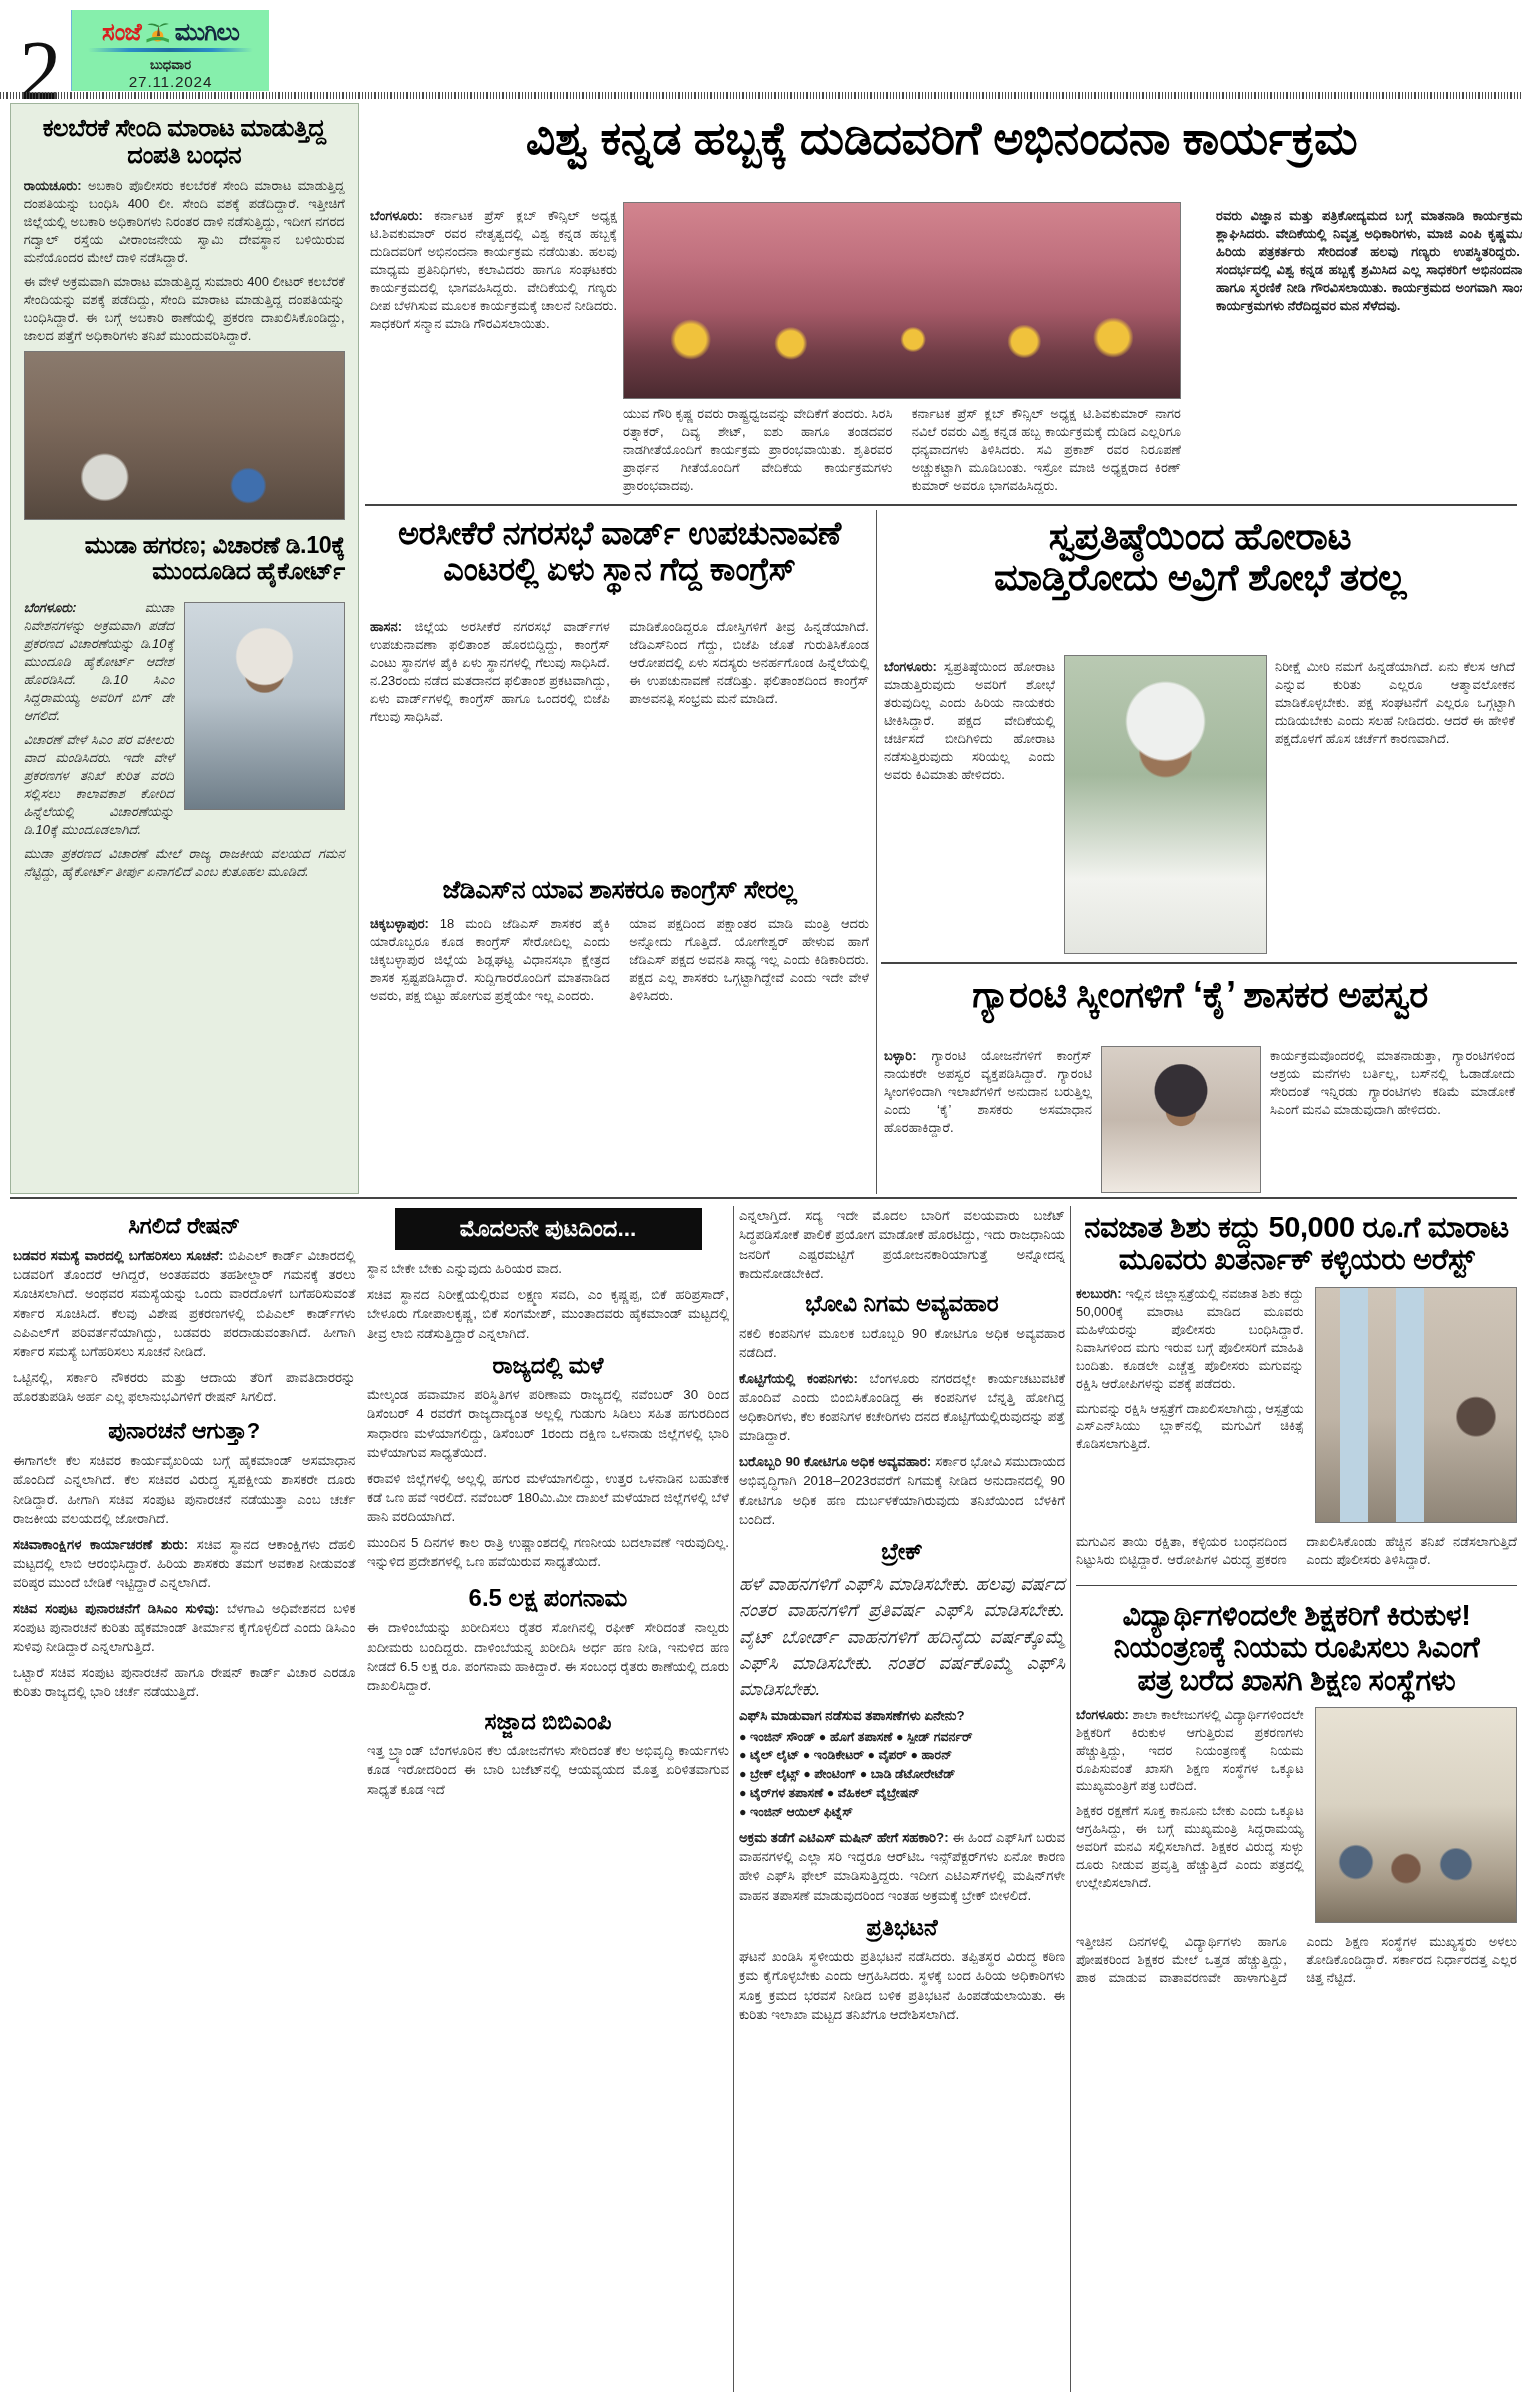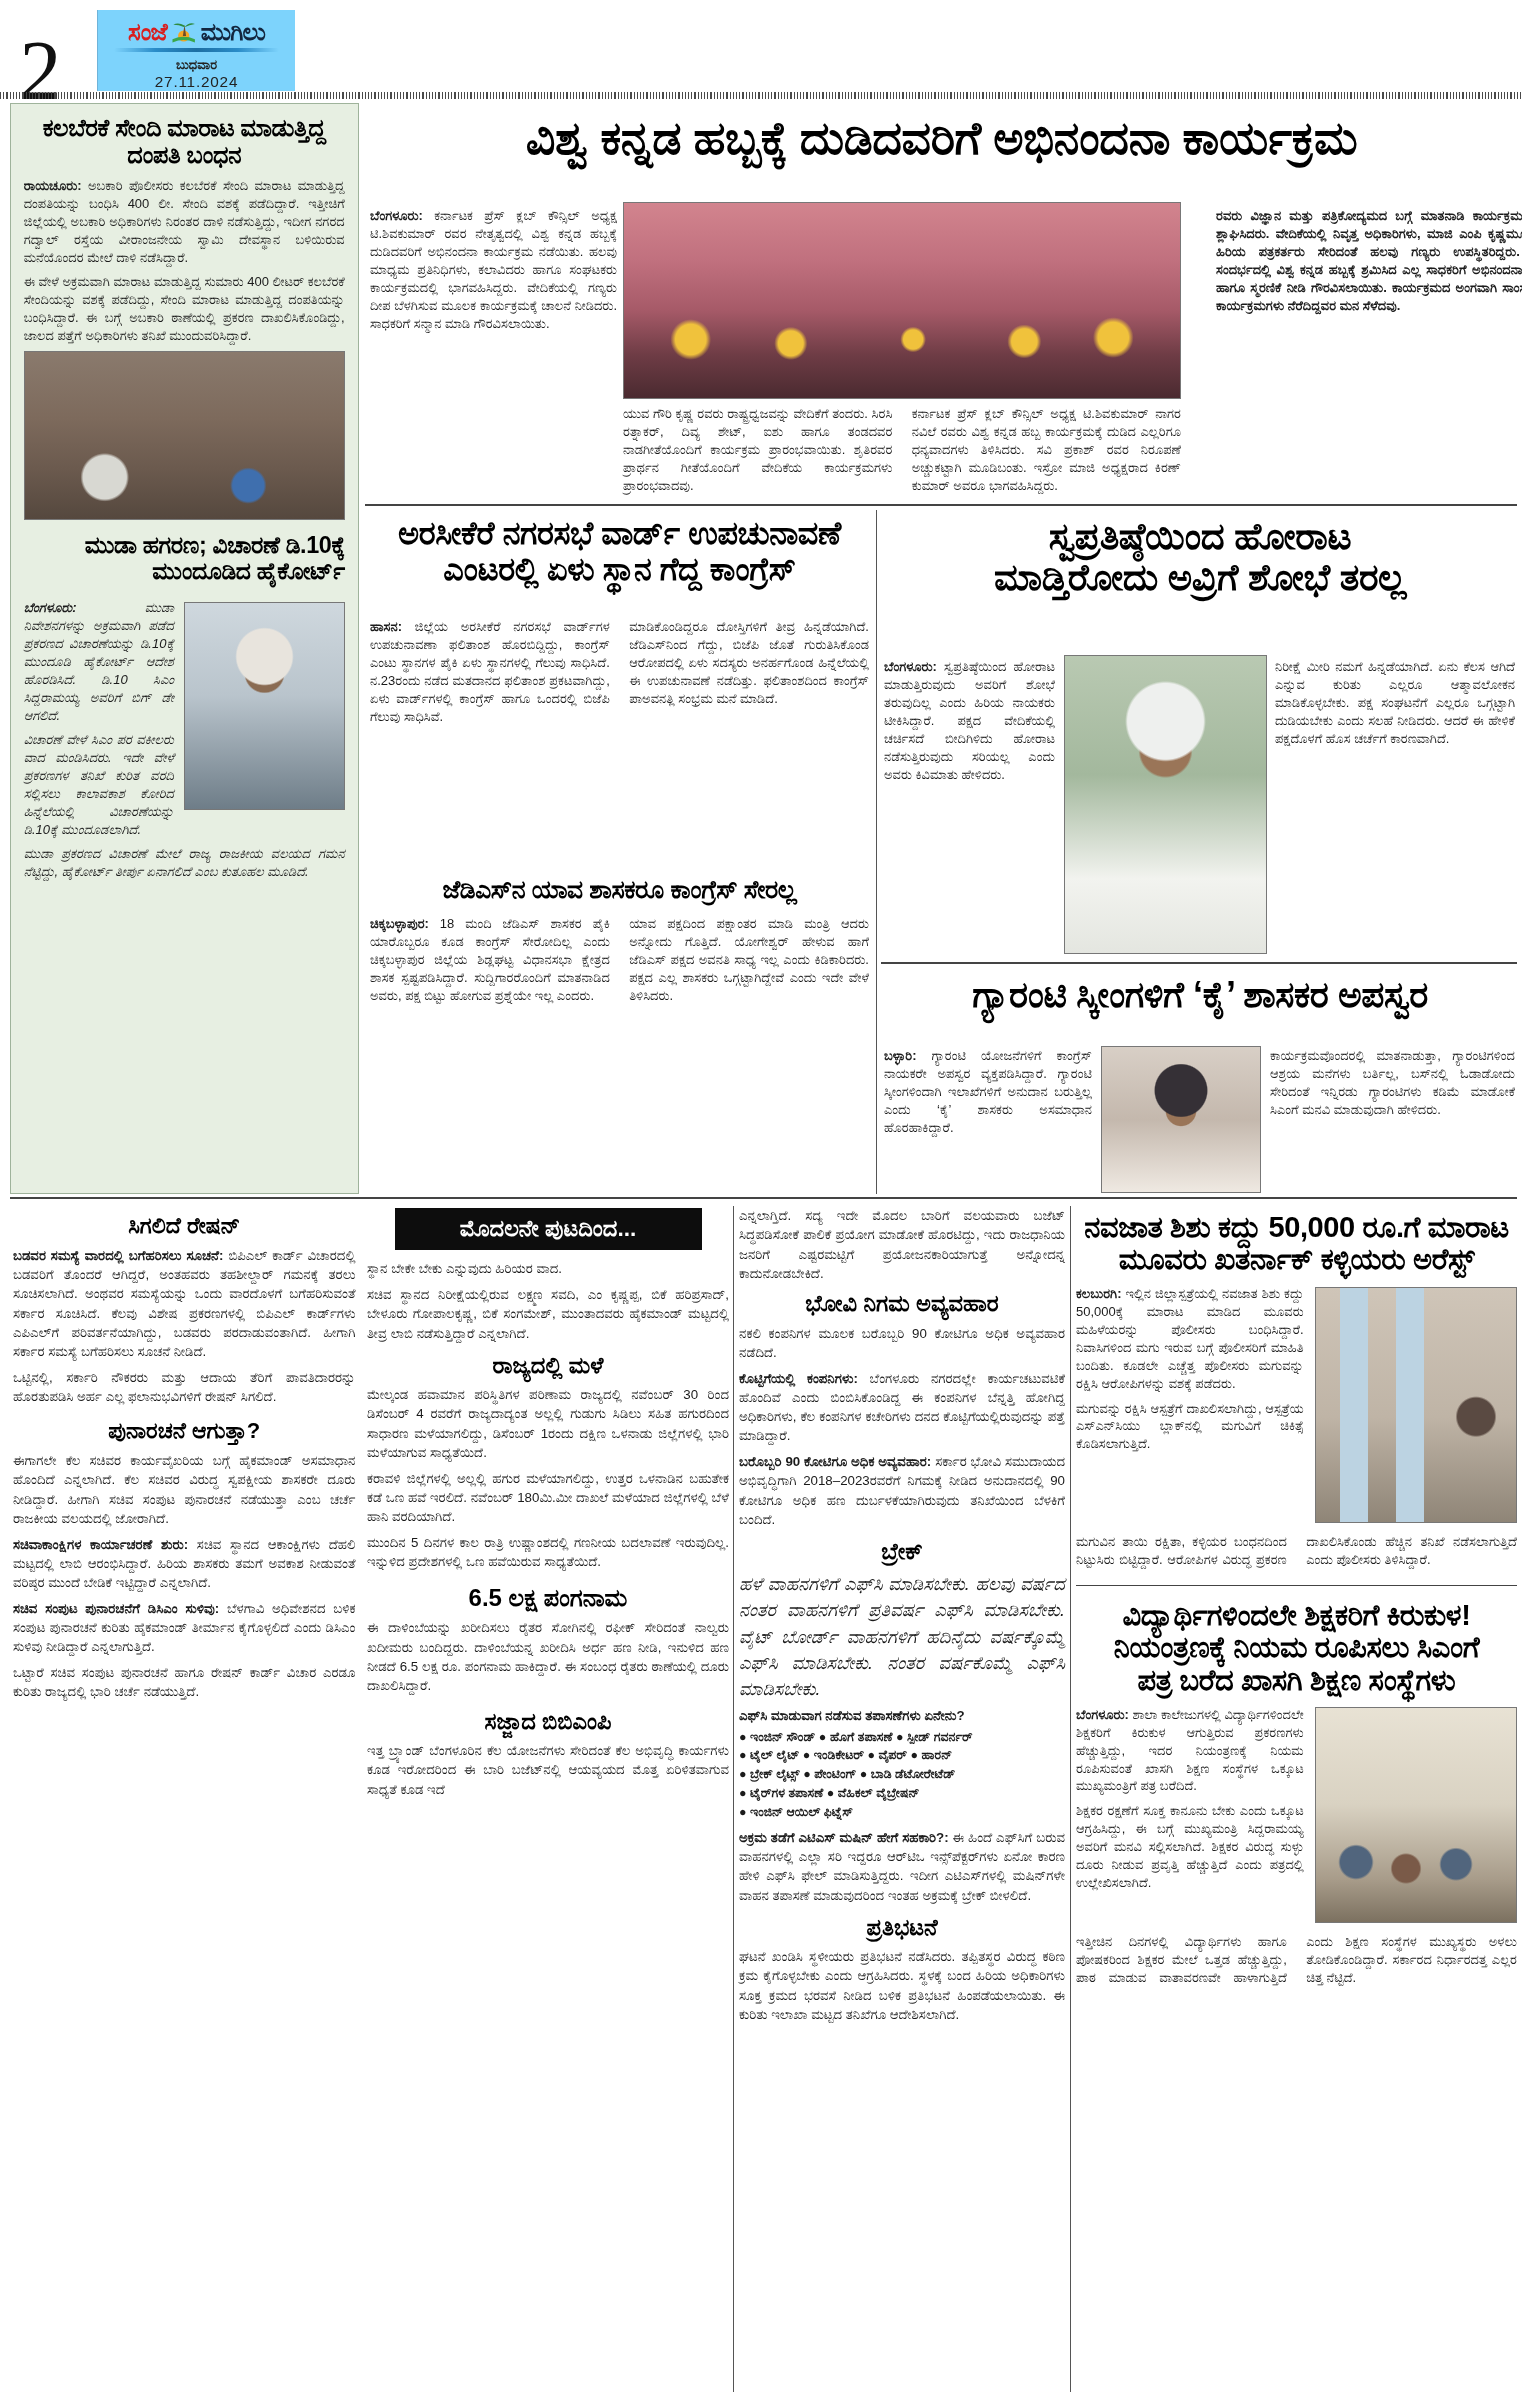--- a/index.html
+++ b/index.html
@@ -2,21 +2,21 @@
 <html style="font-size:13px"><head>
 <meta charset="utf-8">
 <style>
   html,body{margin:0;padding:0;background:#ffffff;}
   .sheet{position:relative;width:1523px;height:2401px;background:#ffffff;overflow:hidden;
          font-family:"Liberation Sans","DejaVu Sans",sans-serif;color:#1b1b1b;}
   .abs{position:absolute;}
 
   
   .pagenum{font-family:"Liberation Serif","DejaVu Serif",serif;font-size:84px;font-weight:400;color:#111;line-height:1;}
-  .masthead{background:#7dd3fc;border-left:1.6px solid #6fb3d9;margin-left:26px;}
+  .masthead{background:#86efac;border-left:1.6px solid #6fb3d9;}
   .masthead-titlerow{display:flex;align-items:center;justify-content:center;gap:3.2px;padding-top:8px;}
   .mh-red{color:#d81f1f;font-weight:bold;font-size:24px;letter-spacing:-0.8px;}
   .mh-dark{color:#12263f;font-weight:bold;font-size:24px;letter-spacing:-0.8px;}
   .mh-underline{height:4px;margin:2.4px 16px 4.8px 16px;border-radius:2.4px;
      background:linear-gradient(90deg,rgba(42,140,200,0) 0%,#2a8cc8 25%,#1d6fa3 50%,#2a8cc8 75%,rgba(42,140,200,0) 100%);}
   .mh-day{text-align:center;font-weight:bold;font-size:13px;color:#222;}
   .mh-date{text-align:center;font-size:15.3px;color:#222;letter-spacing:0.8px;}
   .hatch{background-image:repeating-linear-gradient(90deg,#4a4a4a 0 1.2px,transparent 1.2px 3.2px);}
 
   

